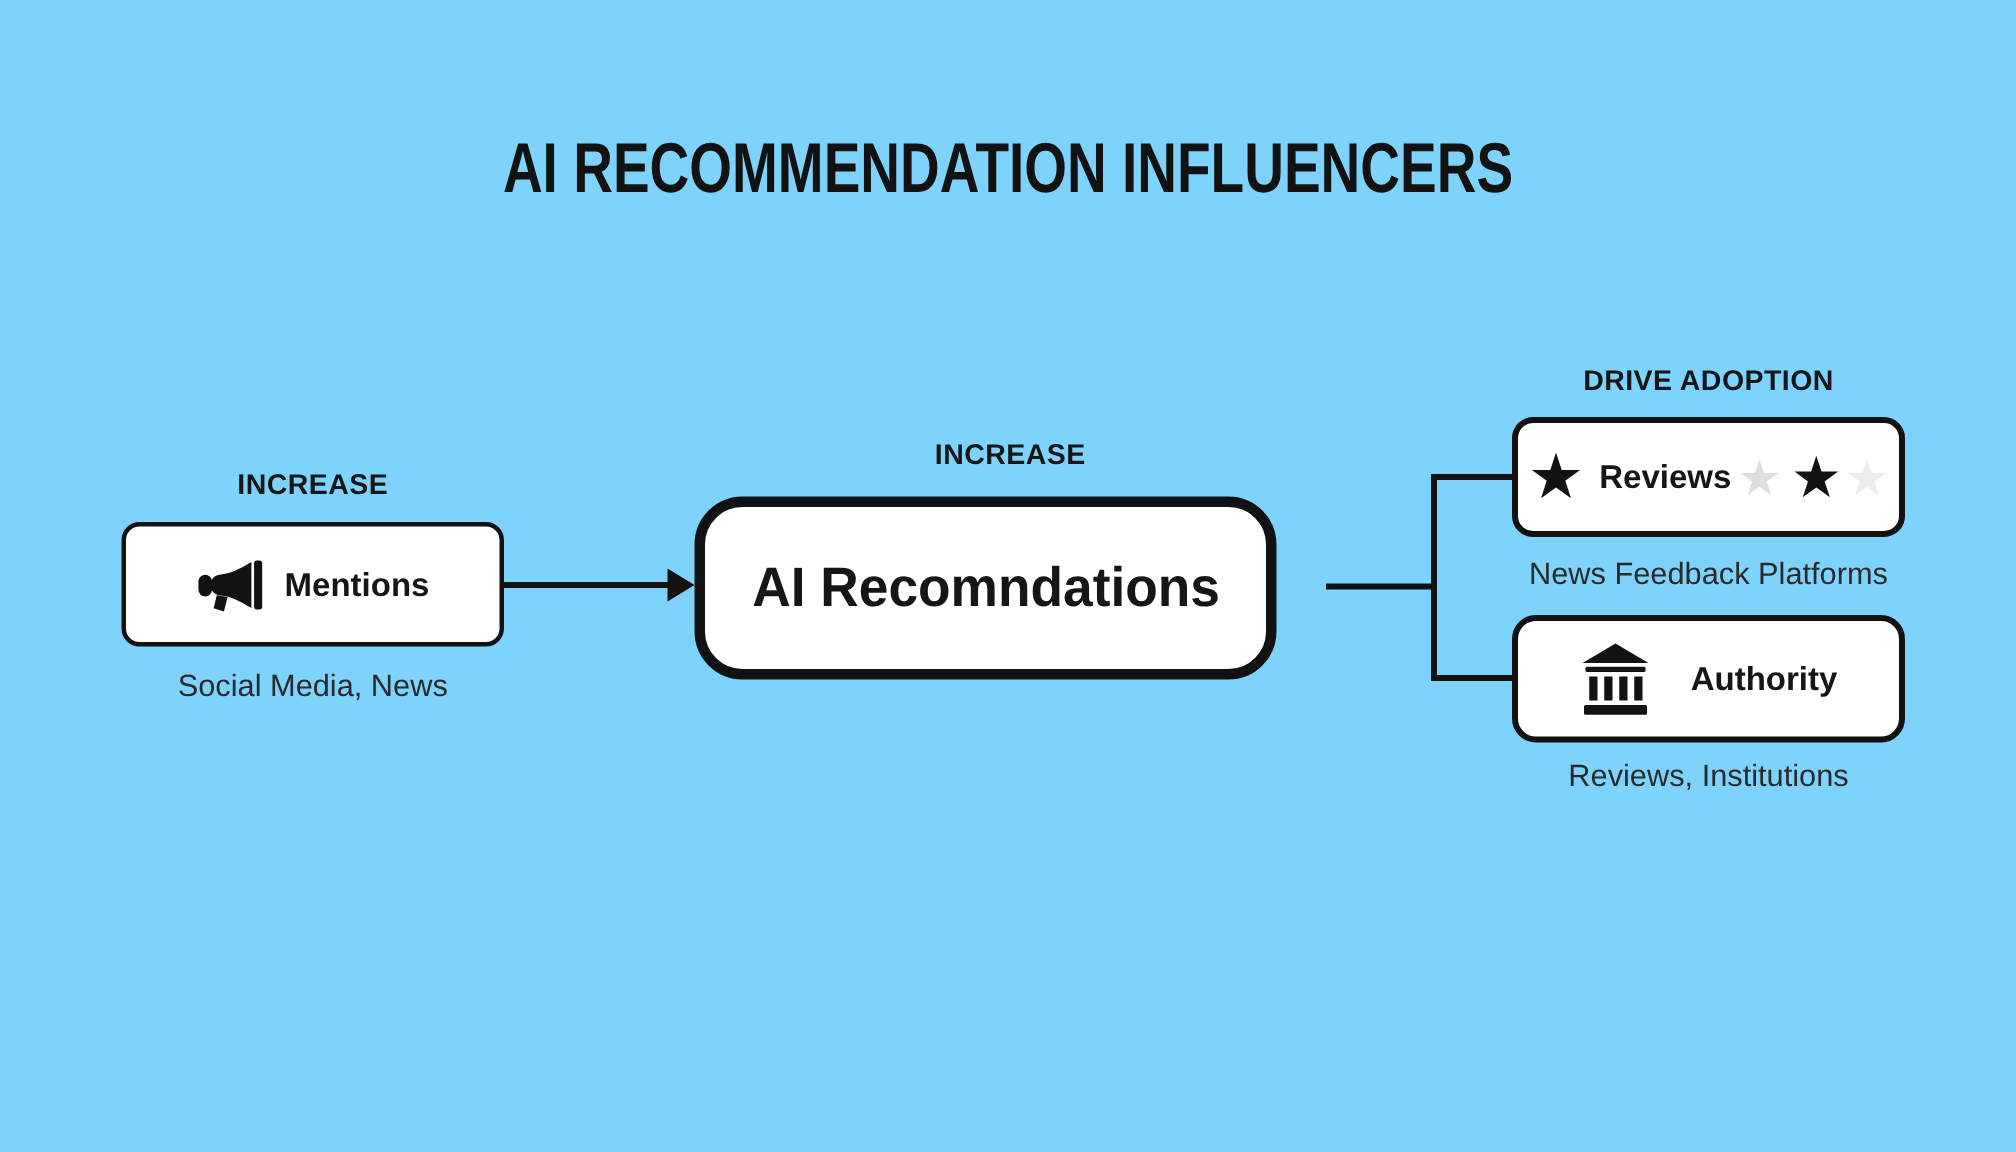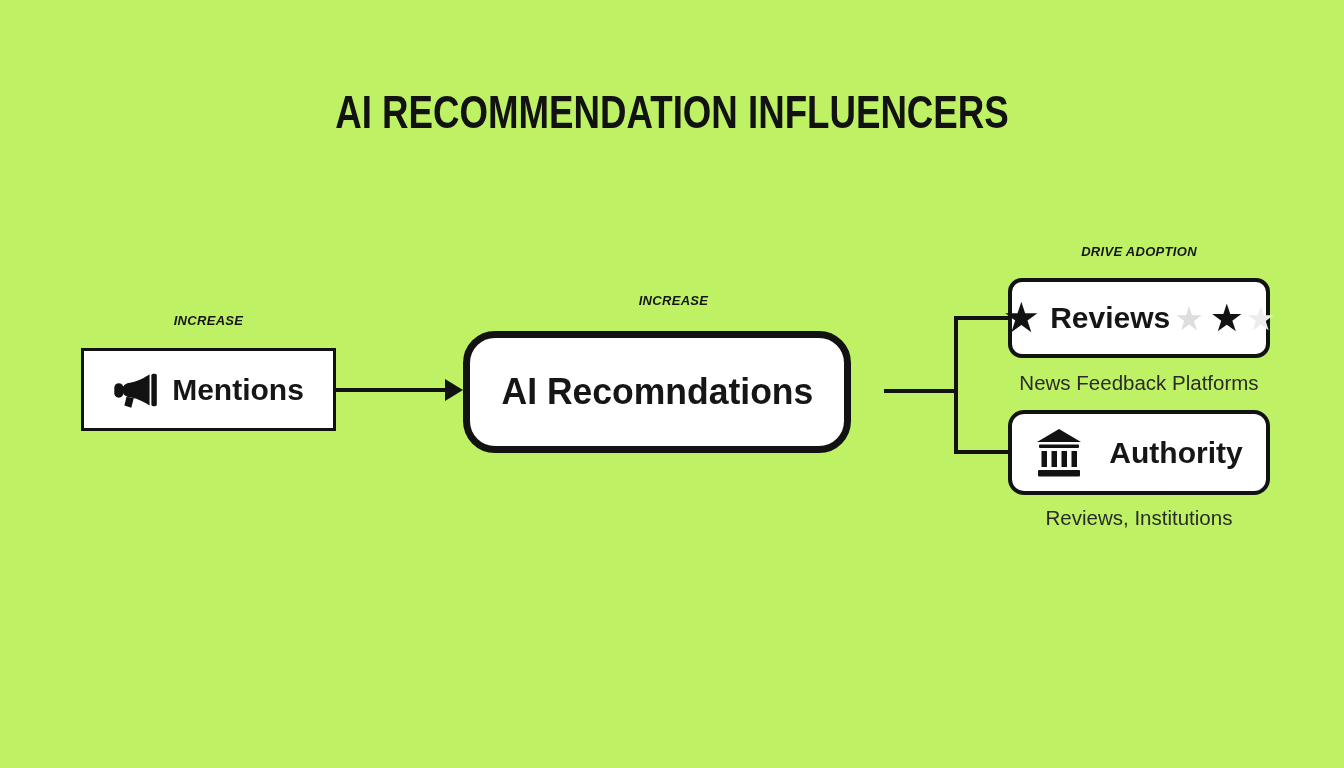--- a/index.html
+++ b/index.html
@@ -1,64 +1,63 @@
 <!DOCTYPE html>
 <html><head>
 <meta charset="utf-8">
 <style>
   html,body{margin:0;padding:0;}
   body{
     width:1344px;height:768px;overflow:hidden;
     font-family:"Liberation Sans","DejaVu Sans",sans-serif;
     background:#fafafa;
   }
-  .stage{position:relative;width:1344px;height:768px;background:#bef264;}
+  .stage{position:relative;width:1344px;height:768px;background:#7dd3fc;}
 
   
   .page-title{
     position:absolute;left:0;top:84px;width:100%;
     text-align:center;font-size:47px;font-weight:700;color:#121212;
     letter-spacing:0px;transform:scaleX(0.78);transform-origin:50% 50%;
     white-space:nowrap;
   }
 
   
   .mini-label{
     position:absolute;text-align:center;
-    font-size:13px;font-weight:700;color:#161616;letter-spacing:.3px;
+    font-size:19px;font-weight:700;color:#161616;letter-spacing:.3px;
     white-space:nowrap;
-    font-style:italic;
   }
   .lbl-increase-left{left:81px;top:313px;width:255px;}
   .lbl-increase-center{left:463px;top:293px;width:421px;}
   .lbl-drive-adoption{left:1008px;top:244px;width:262px;}
 
   
   .node{
     position:absolute;background:#ffffff;
     display:flex;align-items:center;justify-content:center;
     box-sizing:border-box;color:#161616;
   }
   .box-mentions{
     left:81px;top:348px;width:255px;height:83px;
-    border:3.5px solid #121212;border-radius:0;gap:13px;
+    border:3.5px solid #121212;border-radius:12px;gap:13px;
   }
   .box-center{
     left:463px;top:331px;width:388px;height:122px;
     border:7px solid #121212;border-radius:32px;
   }
   .box-reviews{
     left:1008px;top:278px;width:262px;height:80px;
     border:4px solid #121212;border-radius:14px;gap:8px;
   }
   .box-authority{
     left:1008px;top:410px;width:262px;height:85px;
     border:4px solid #121212;border-radius:16px;gap:26px;
   }
-  .node-title{font-weight:700;font-size:30px;color:#161616;white-space:nowrap;}
+  .node-title{font-weight:700;font-size:22px;color:#161616;white-space:nowrap;}
   .node-title-big{font-weight:700;font-size:37px;color:#161616;white-space:nowrap;
     transform:scaleX(.96);}
 
   
   .caption{
     position:absolute;text-align:center;font-size:20.5px;color:#2a2a2a;
     white-space:nowrap;
   }
   .cap-mentions{left:41px;top:446px;width:335px;}
   .cap-reviews{left:978px;top:371px;width:322px;}
@@ -101,20 +100,21 @@
       <g fill="#121212">
         <rect x="42" y="3" width="6" height="36" rx="2"></rect>
         <path d="M40 4 C 30 10, 25 12, 18.5 13 C 13 13.6, 10 16.2, 10 21 C 10 25.8, 13 28.4, 18.5 29 C 25 30, 30 32, 40 38 Z"></path>
         <rect x="1" y="13.5" width="10" height="16" rx="5"></rect>
         <path d="M14.5 28.5 L22.5 29.8 L19.8 40.5 L12.2 38.2 Z"></path>
       </g>
     </svg>
     <span class="node-title">Mentions</span>
   </div>
 
+  <div class="caption cap-mentions">Social Media, News</div>
 
   <div class="line arrow-line"></div>
   <div class="arrow-head"></div>
 
   <div class="mini-label lbl-increase-center">INCREASE</div>
 
   <div class="node box-center">
     <span class="node-title-big">AI Recomndations</span>
   </div>
 

